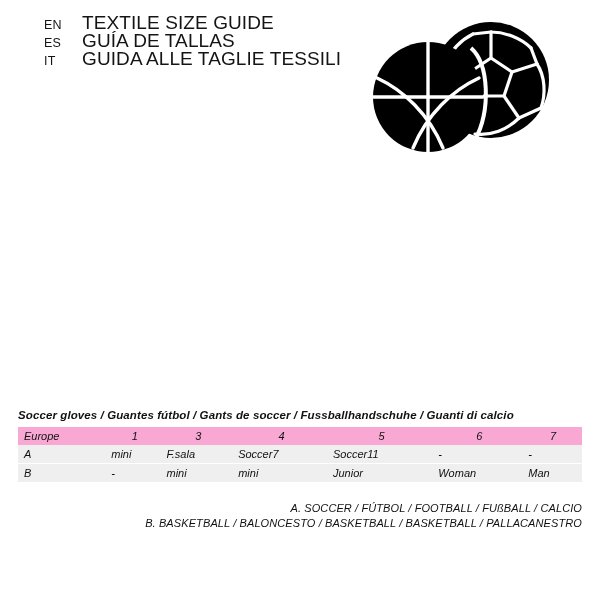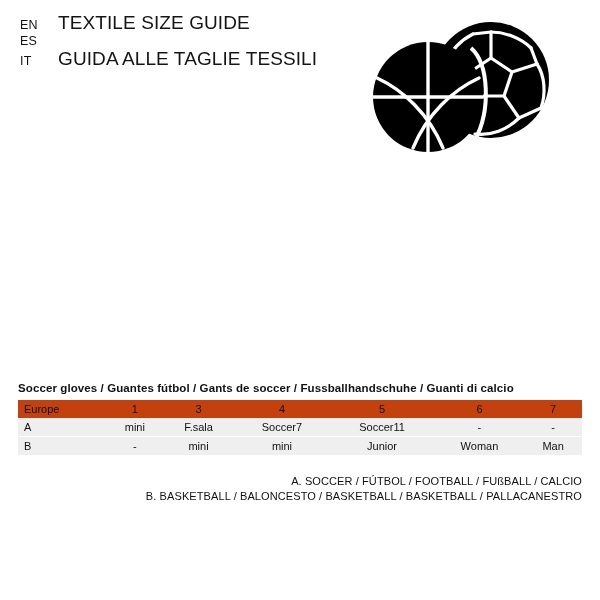--- a/index.html
+++ b/index.html
@@ -22,20 +22,21 @@
     position: absolute;
     top: 14px;
     left: 20px;
     width: 330px;
   }
   .lang-row {
     display: flex;
     align-items: baseline;
     height: 18px;
     line-height: 18px;
+    margin-left: 24px;
   }
   .lang-code {
     width: 38px;
     font-size: 12.5px;
     letter-spacing: 0.2px;
     color: #141414;
   }
   .lang-text {
     font-size: 19px;
     letter-spacing: 0.1px;
@@ -49,52 +50,52 @@
     left: 355px;
     width: 205px;
     height: 150px;
   }
   .illustration svg { display: block; }
 
   
   .table-area {
     position: absolute;
     left: 18px;
-    top: 382px;
+    top: 409px;
     width: 564px;
+    font-style: italic;
   }
   .table-title {
     font-size: 11.5px;
     font-weight: bold;
     color: #111;
     letter-spacing: 0.1px;
     margin-bottom: 6px;
   }
   table.size-table {
     width: 100%;
     border-collapse: collapse;
     font-size: 11px;
   }
   table.size-table td, table.size-table th {
     padding: 3px 4px;
     font-weight: normal;
     color: #111;
     height: 16px;
   }
   tr.header-row td {
-    background: #c2410c;
+    background: #f9a8d4;
     text-align: center;
   }
   tr.header-row td.rowlabel {
     text-align: left;
     padding-left: 6px;
   }
   tr.data-row td {
     background: #efefef;
-    text-align: center;
     border-bottom: 1px solid #ffffff;
   }
   tr.data-row td.rowlabel {
     text-align: left;
     padding-left: 6px;
   }
   tr.data-row.alt td {
     background: #efefef;
   }
 
@@ -109,20 +110,21 @@
 </head>
 <body>
 
 <div class="lang-block">
   <div class="lang-row">
     <span class="lang-code">EN</span>
     <span class="lang-text">TEXTILE SIZE GUIDE</span>
   </div>
   <div class="lang-row">
     <span class="lang-code">ES</span>
+    <span class="lang-text">GUÍA DE TALLAS</span>
   </div>
   <div class="lang-row">
     <span class="lang-code">IT</span>
     <span class="lang-text">GUIDA ALLE TAGLIE TESSILI</span>
   </div>
 </div>
 
 <div class="illustration">
   <svg width="205" height="150" viewBox="0 0 205 150" xmlns="http://www.w3.org/2000/svg">
 

